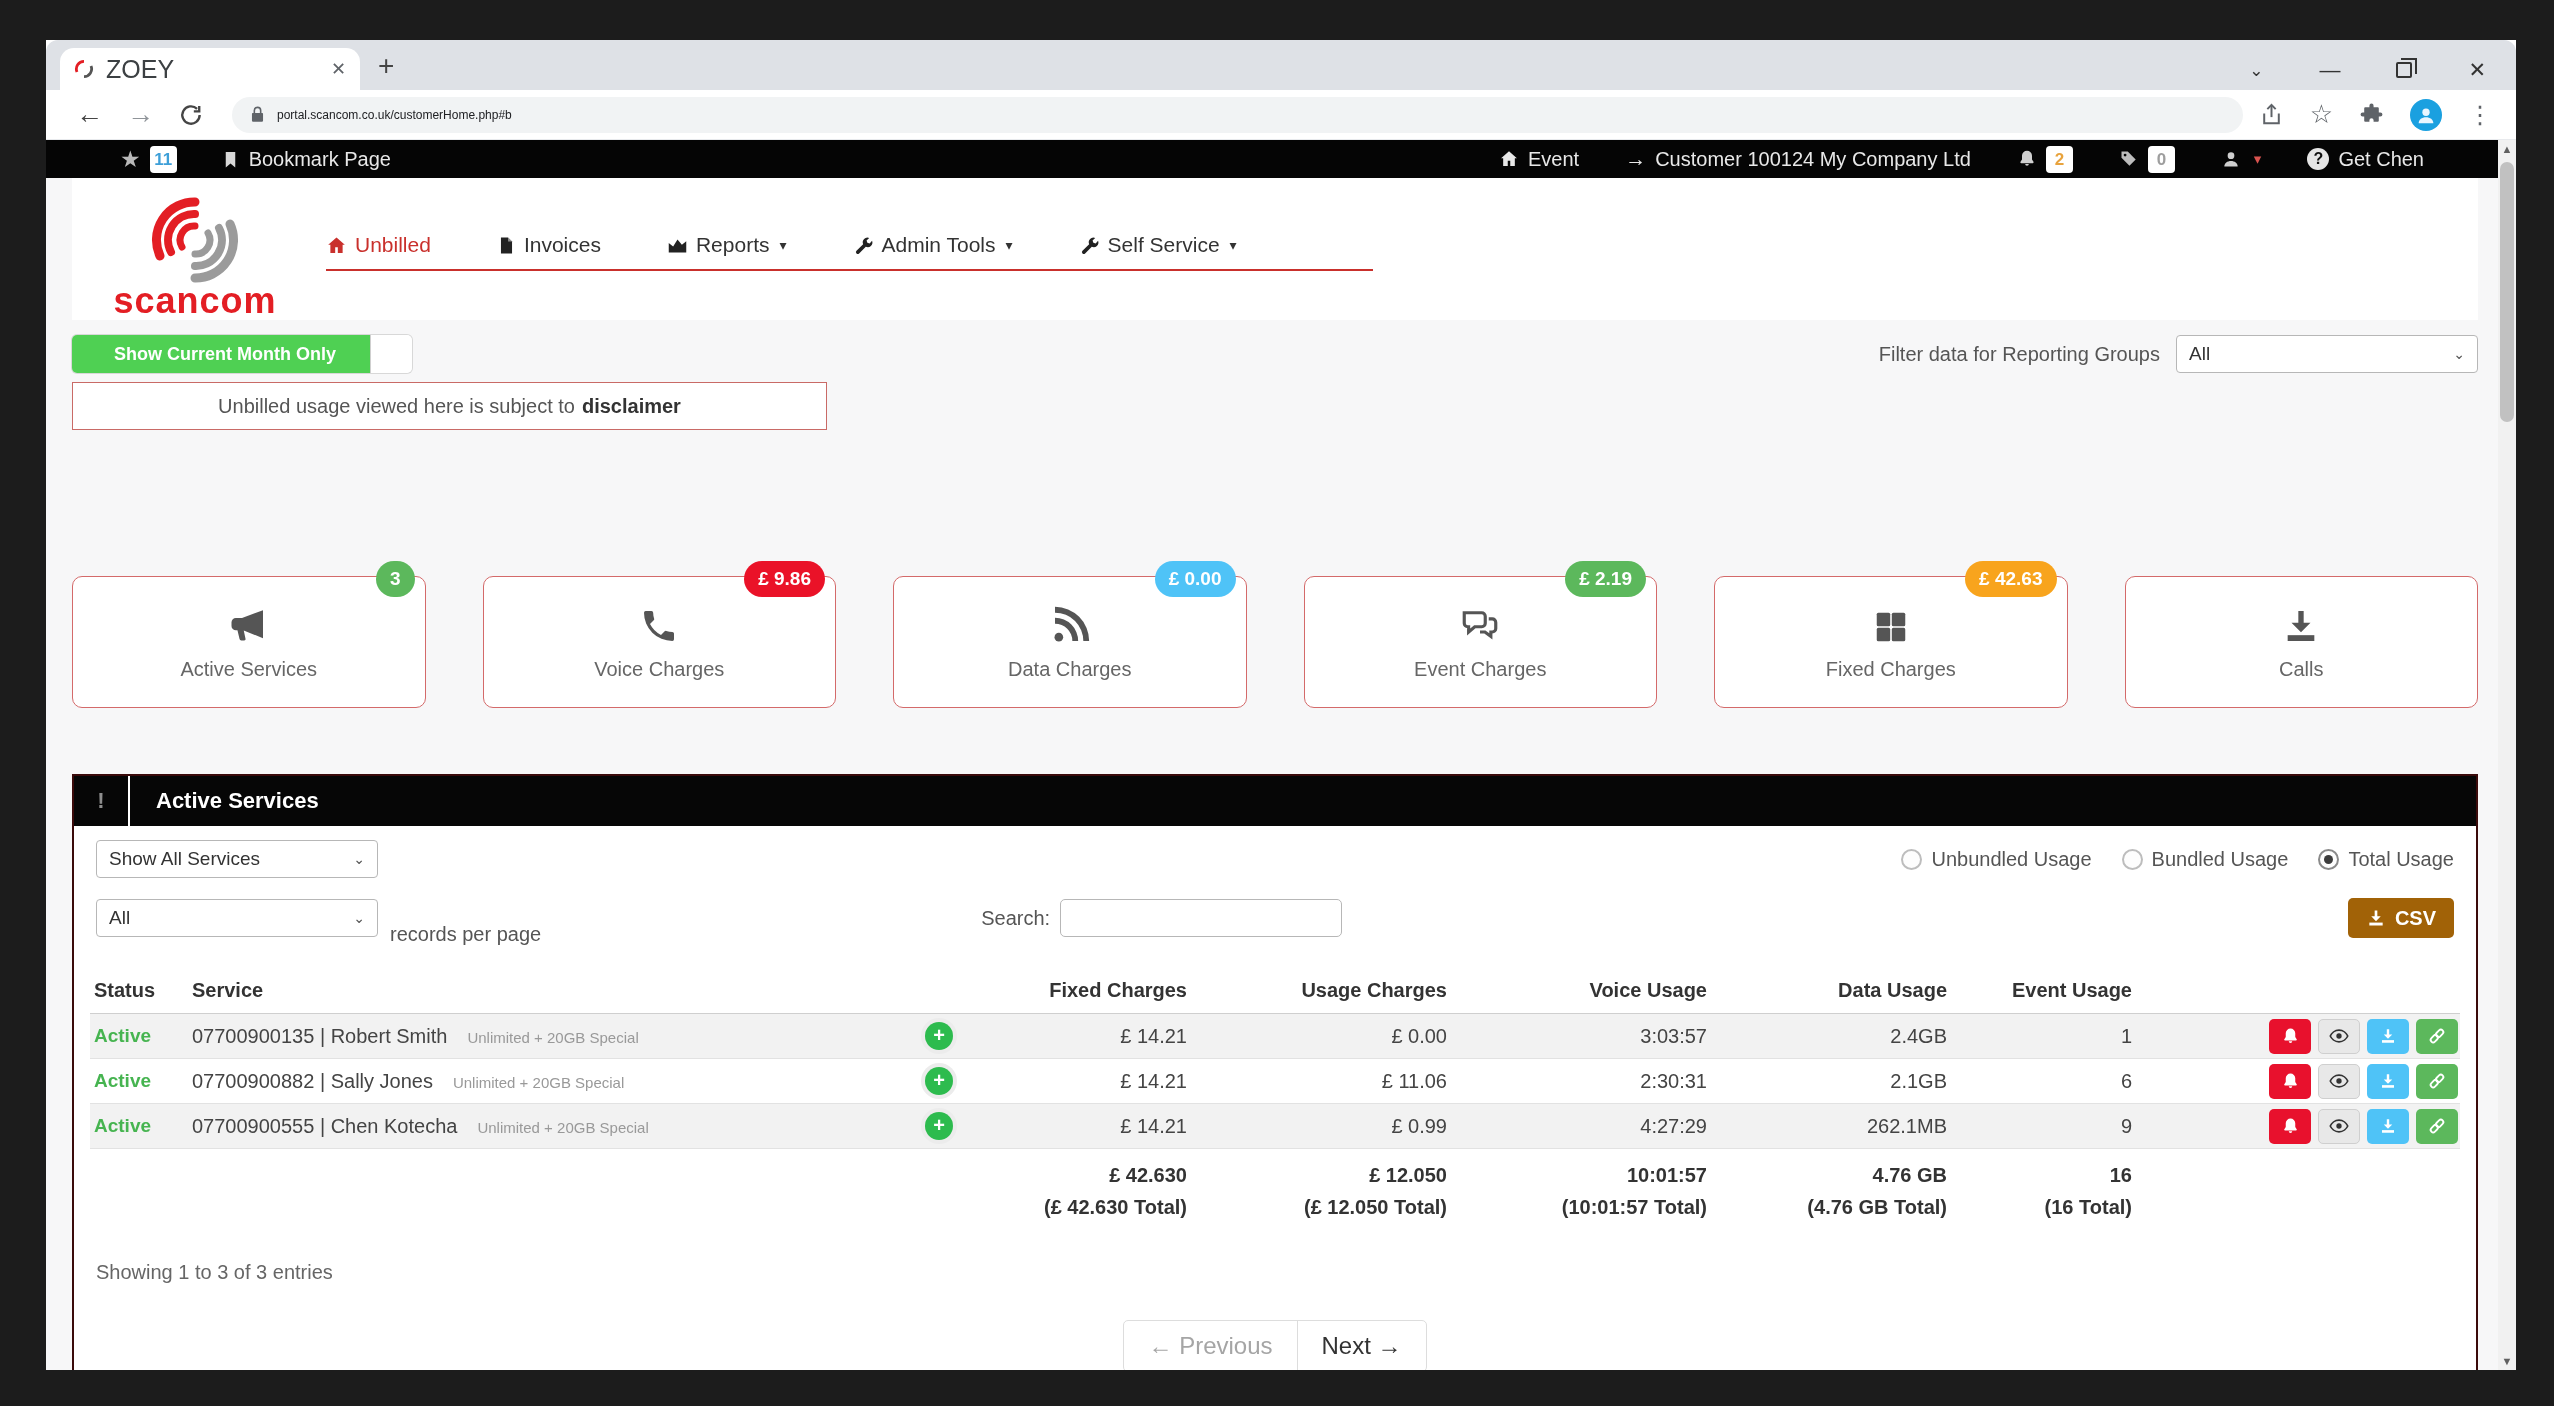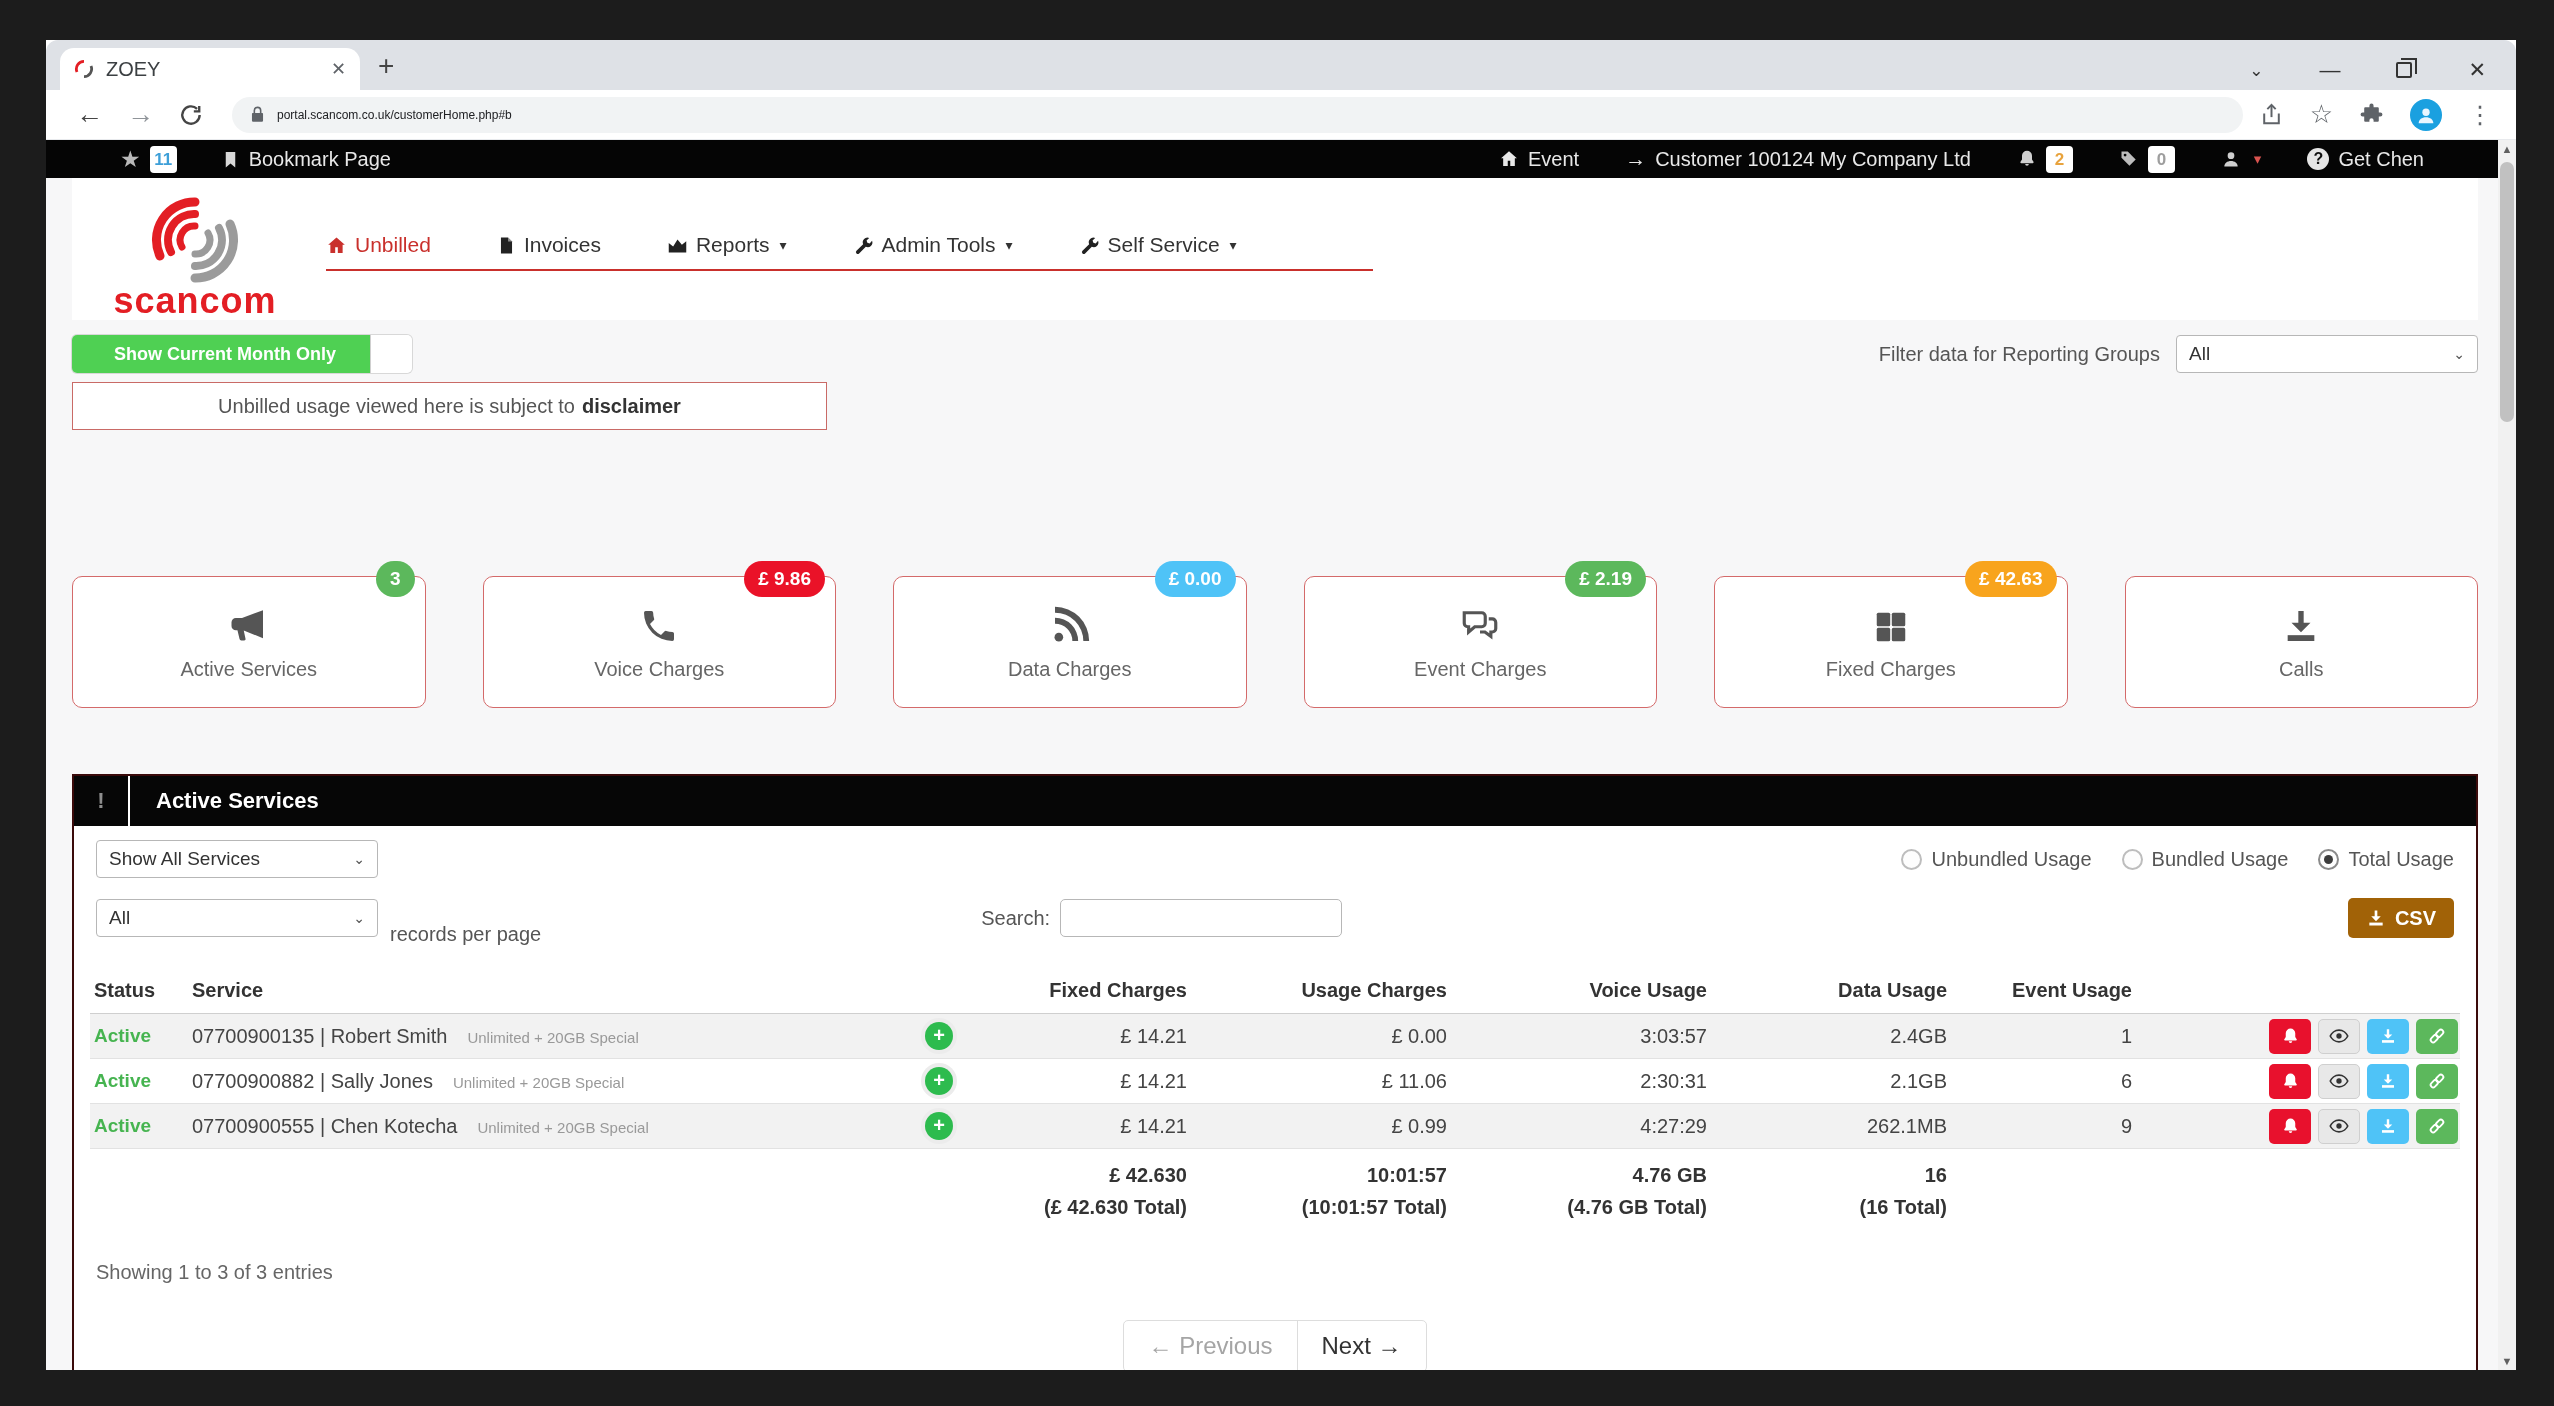--- a/index.html
+++ b/index.html
@@ -3,21 +3,21 @@
 <meta charset="utf-8">
 <style>
   * { box-sizing: border-box; margin: 0; padding: 0; }
   body { font-family: "Liberation Sans", sans-serif; }
   .screen { position: relative; width: 2554px; height: 1406px; background: #1c1c1c; overflow: hidden; }
 
   
   .bwin { position: absolute; left: 46px; top: 40px; width: 2470px; height: 1330px; background: #fff; }
   .tabstrip { height: 50px; background: #dee1e6; display: flex; align-items: flex-end; border-radius: 12px 12px 0 0; }
   .tab { margin-left: 14px; width: 300px; height: 42px; background: #fff; border-radius: 14px 14px 0 0; display: flex; align-items: center; padding: 0 14px; }
-  .tab-title { font-size: 20px; color: #3c4043; margin-left: 12px; }
+  .tab-title { font-size: 25px; color: #3c4043; margin-left: 12px; }
   .tab-close { margin-left: auto; font-size: 18px; color: #5f6368; cursor: default; }
   .newtab { font-size: 28px; color: #444; margin: 0 0 8px 18px; }
   .winctl { margin-left: auto; display: flex; align-items: center; gap: 56px; padding: 0 30px 8px 0; color: #333; font-size: 21px; }
   .winctl .restore { display:inline-block; width: 16px; height: 16px; border: 2px solid #333; border-radius: 2px; position: relative; }
   .winctl .restore::before { content:''; position:absolute; left: 3px; top: -6px; width: 14px; height: 14px; border-top: 2px solid #333; border-right: 2px solid #333; }
 
   .urlbar { height: 50px; background: #fff; display: flex; align-items: center; padding: 0 18px; border-bottom: 1px solid #e8eaed; }
   .nav-ic { font-size: 27px; color: #454545; margin: 0 12px; }
   .nav-ic.fwd { color: #8f9499; }
   .urlpill { flex: 1; height: 36px; background: #f1f3f4; border-radius: 18px; display: flex; align-items: center; padding: 0 16px; margin: 0 16px; }
@@ -588,20 +588,24 @@
 
             <div class="cols totals">
               <div></div>
                 <div></div>
                 <div></div>
               <div class="c-num">
                 <div>£ 42.630</div>
                 <div>(£ 42.630 Total)</div>
               </div>
               <div class="c-num">
+                <div>£ 12.050</div>
+                <div>(£ 12.050 Total)</div>
+              </div>
+              <div class="c-num">
                 <div>10:01:57</div>
                 <div>(10:01:57 Total)</div>
               </div>
               <div class="c-num">
                 <div>4.76 GB</div>
                 <div>(4.76 GB Total)</div>
               </div>
               <div class="c-num">
                 <div>16</div>
                 <div>(16 Total)</div>

